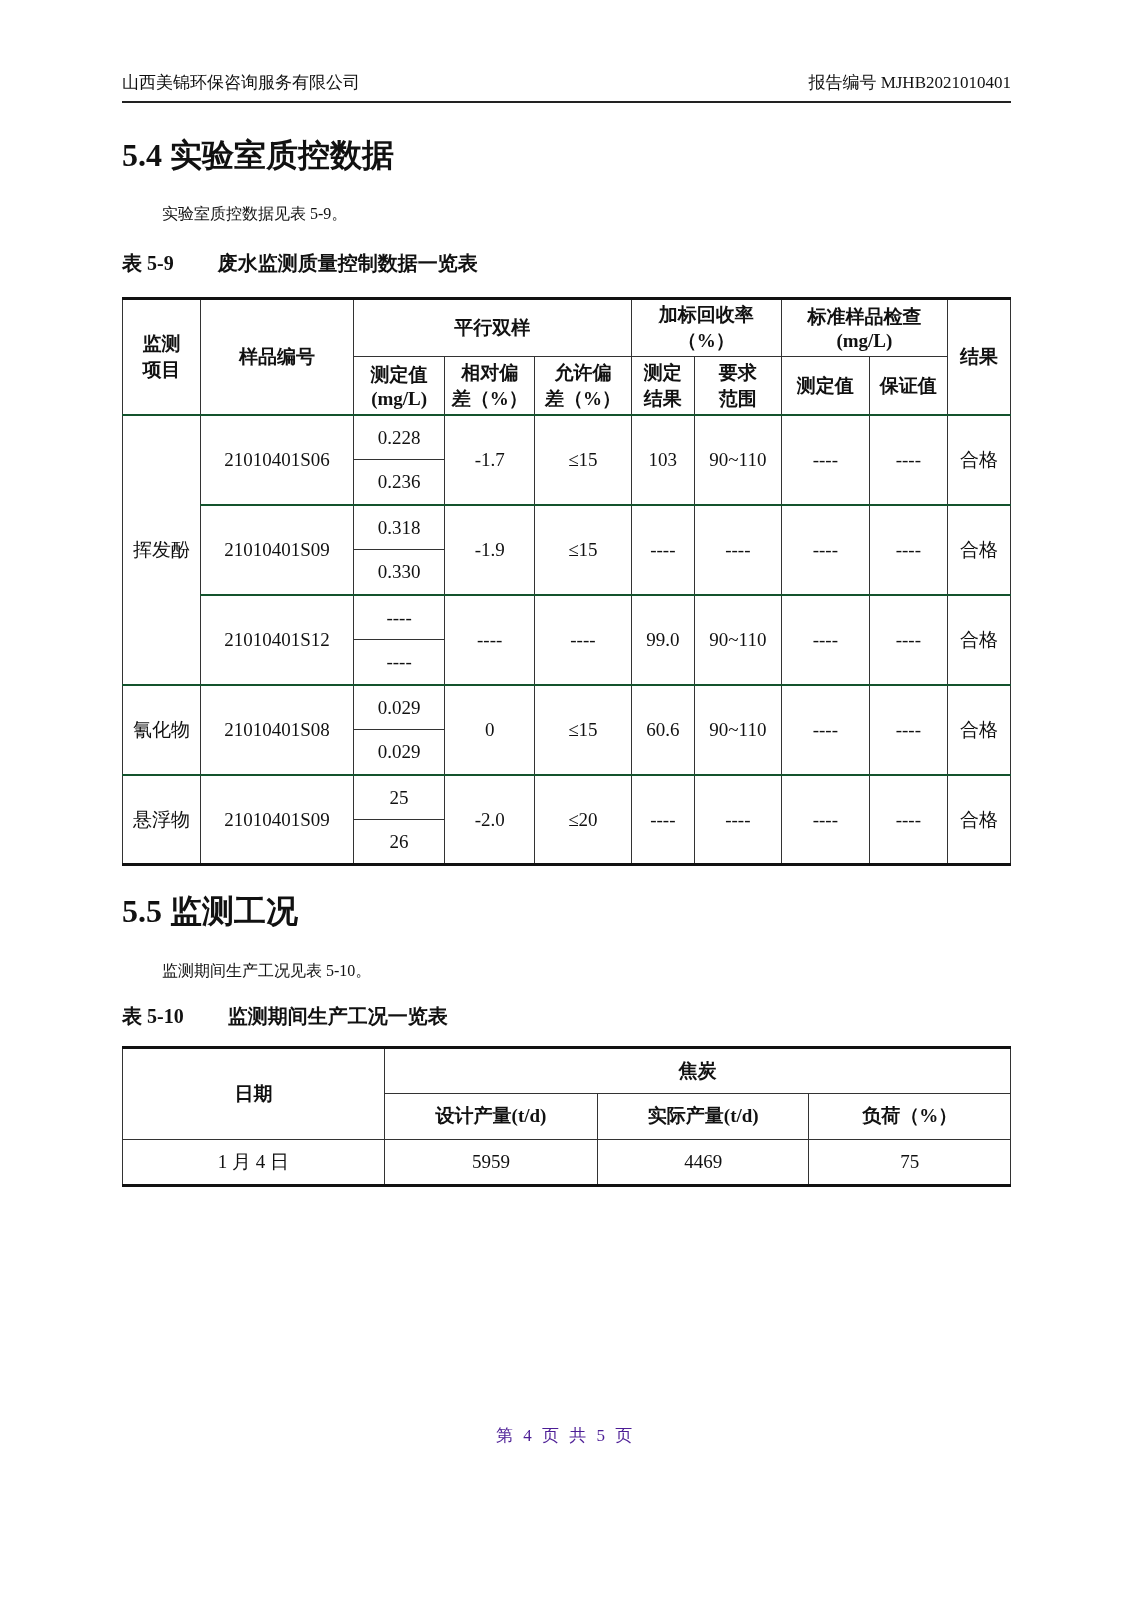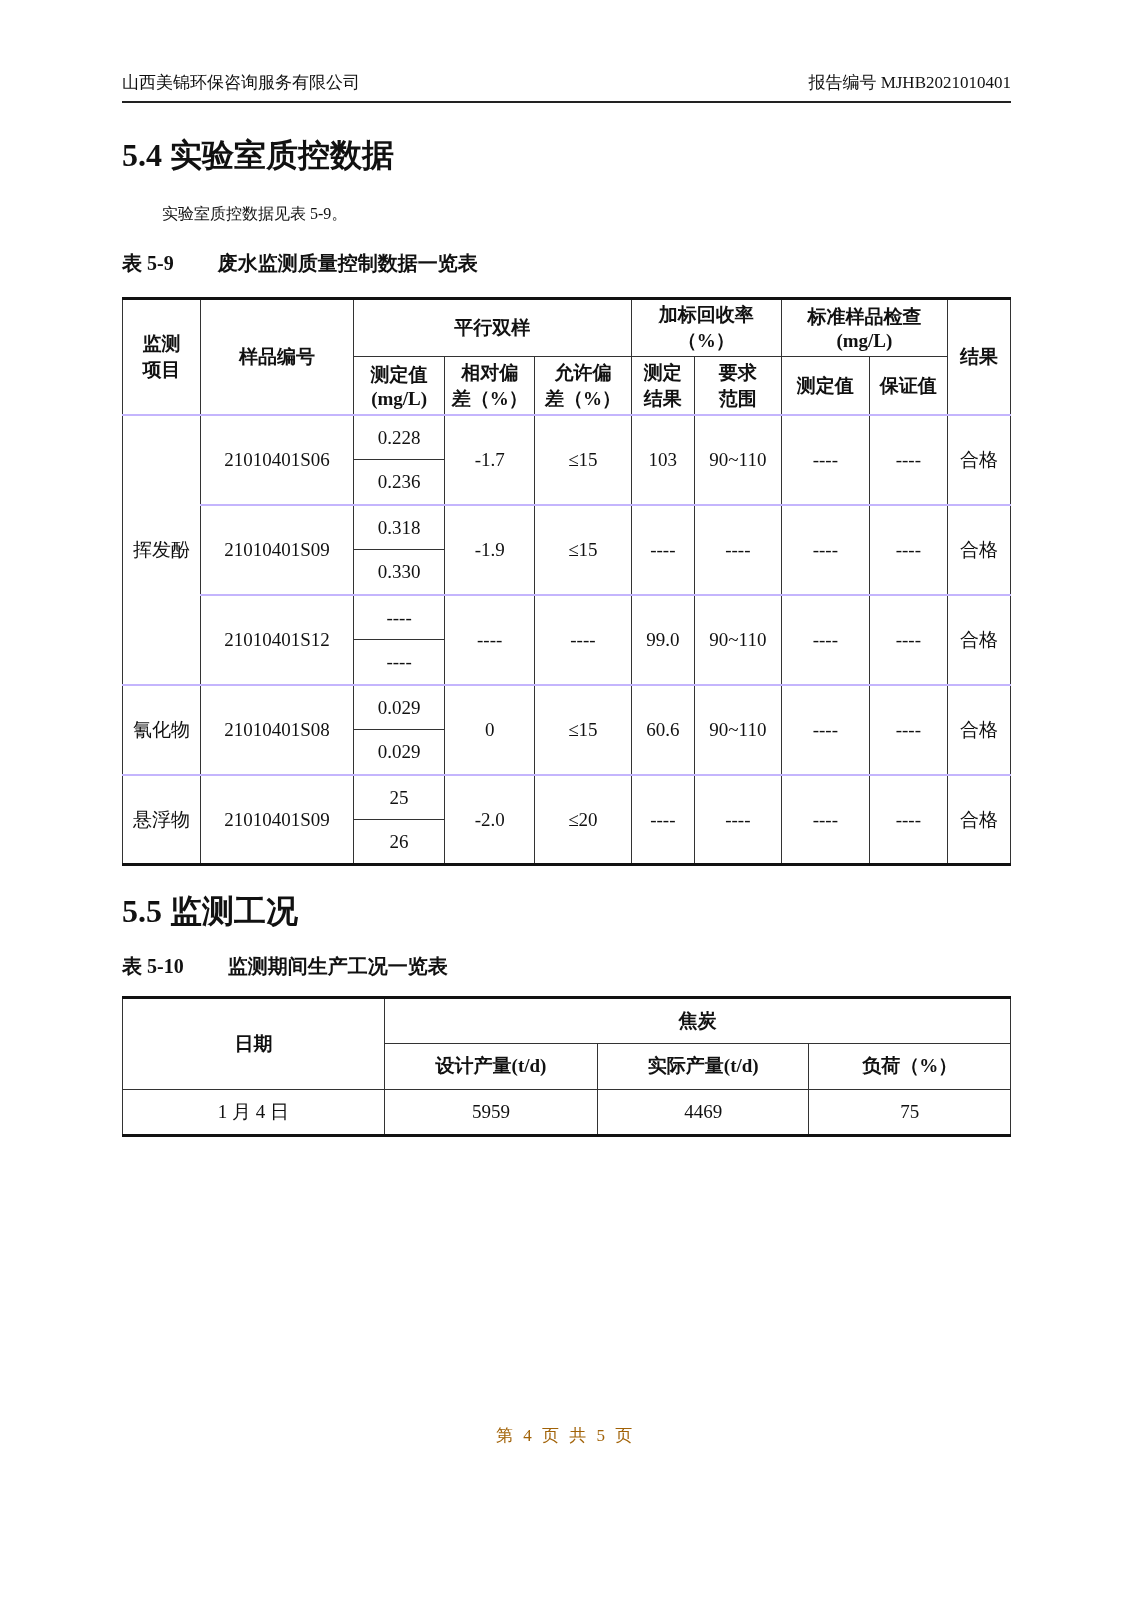--- a/index.html
+++ b/index.html
@@ -67,35 +67,35 @@
     vertical-align: middle;
     white-space: pre-line;
     overflow: hidden;
   }
   table.data-table th {
     font-weight: bold;
   }
   tr.hdr-row-1 { height: 50px; }
   tr.hdr-row-2 { height: 58px; }
   tr.sub-row   { height: 45px; }
-  tr.group-start td { border-top: 2px solid #c4b5fd; }
+  tr.group-start td { border-top: 2px solid #14532d; }
   tr.t10-hdr-1 { height: 46px; }
   tr.t10-hdr-2 { height: 46px; margin-left: 44px; }
   tr.t10-data  { height: 46px; }
   .section-heading.second { margin-top: 26px; }
   .table-caption.second { margin: 22px 0 16px 0; }
   .page-footer {
     position: absolute;
     left: 0;
     right: 0;
     top: 1424px;
     text-align: center;
     font-size: 17px;
     letter-spacing: 3px;
-    color: #a16207;
+    color: #4c1d95;
   }
 </style>
 </head>
 <body>
 
 <div class="page">
 
   <div class="doc-header">
     <span>山西美锦环保咨询服务有限公司</span>
     <span>报告编号 MJHB2021010401</span>
@@ -223,20 +223,21 @@
       <td rowspan="2">----</td>
       <td rowspan="2">合格</td>
     </tr>
     <tr class="sub-row">
       <td>26</td>
     </tr>
   </tbody>
     </table>
 
   <h1 class="section-heading second">5.5 监测工况</h1>
+  <p class="body-paragraph">监测期间生产工况见表 5-10。</p>
 
   <div class="table-caption second">
     <span class="caption-label">表 5-10</span><span>监测期间生产工况一览表</span>
   </div>
 
   <table class="data-table">
     <colgroup>
       <col style="width:29.5%">
         <col style="width:24%">
         <col style="width:23.8%">

